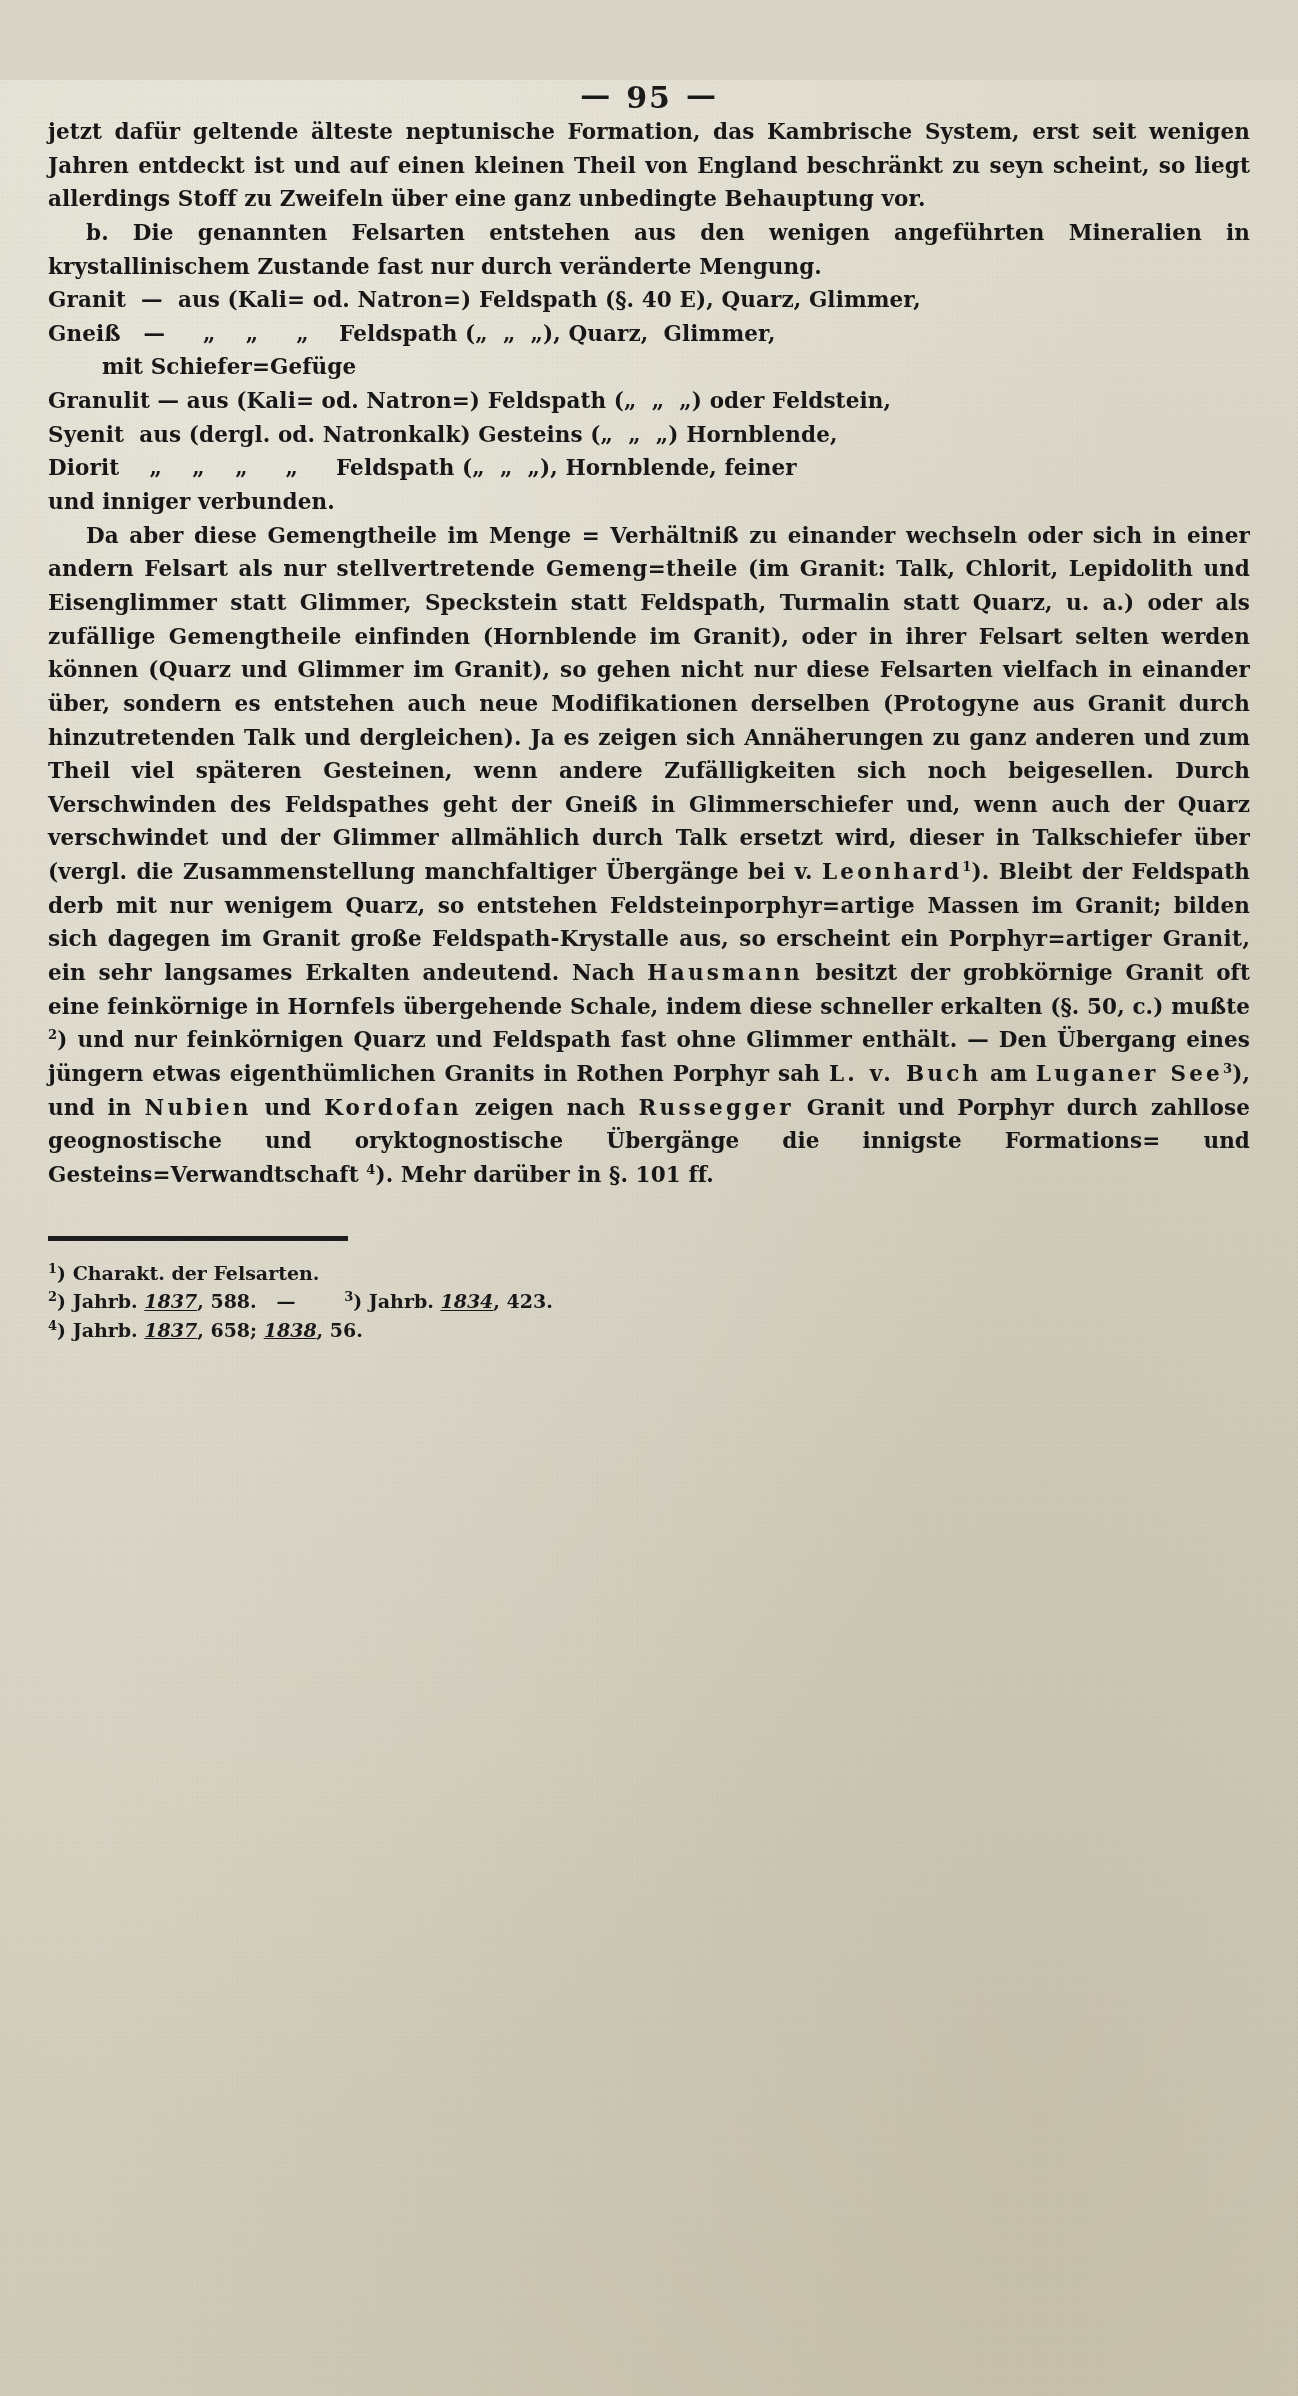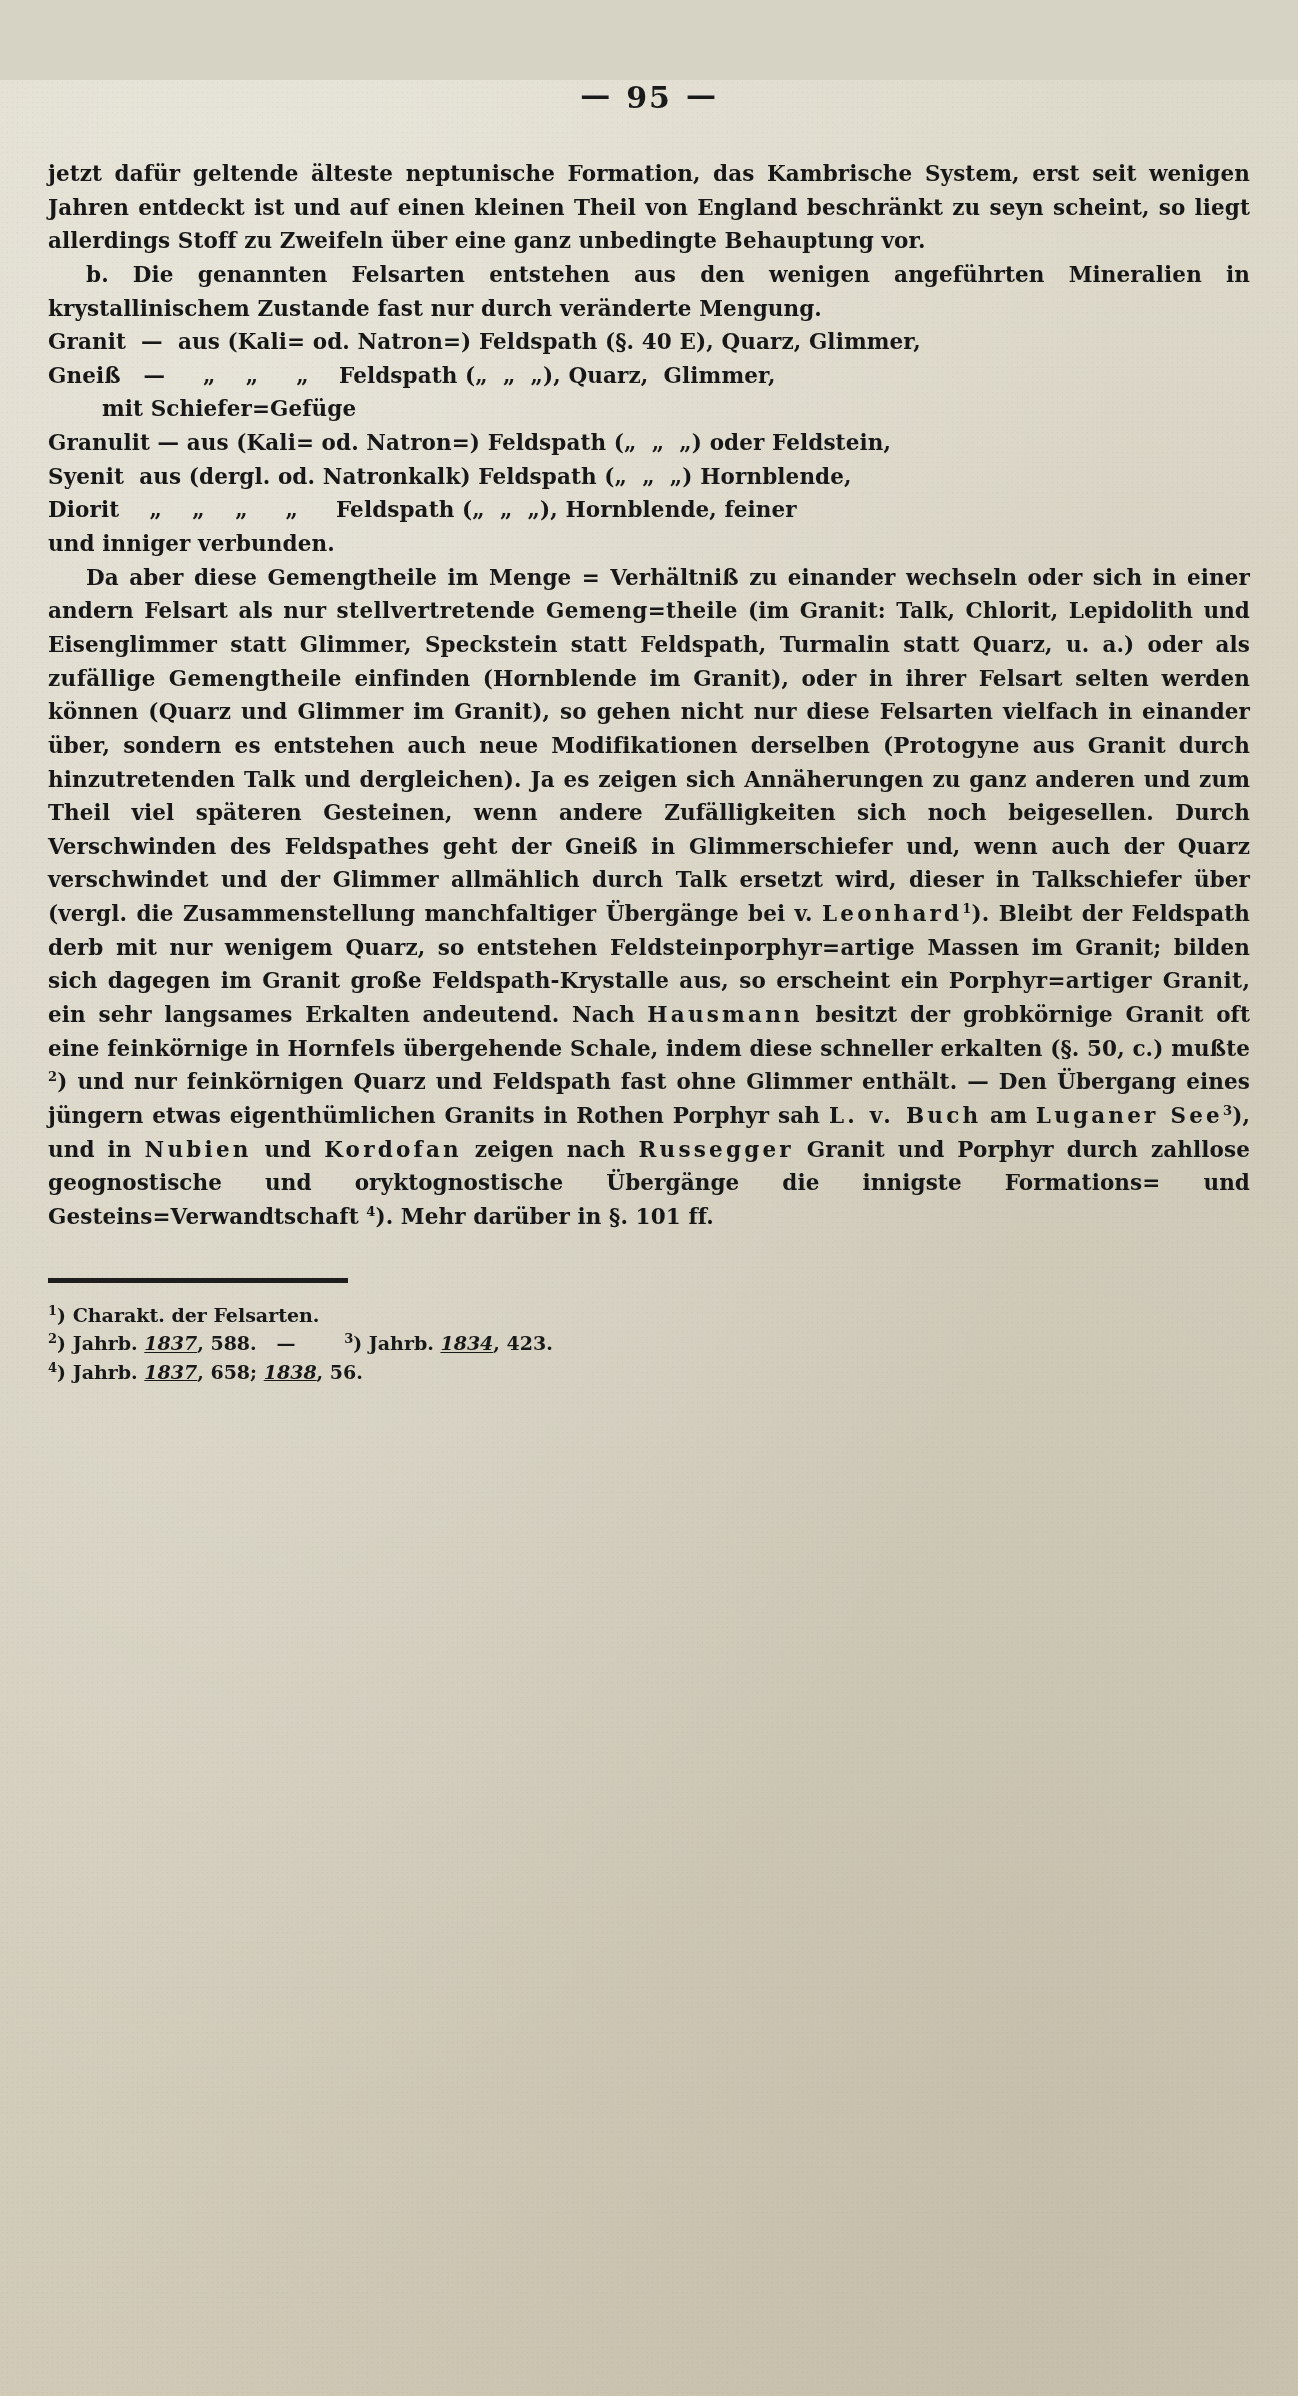--- a/index.html
+++ b/index.html
@@ -46,21 +46,20 @@
     font-weight: bold;
     color: #1a1a1a;
   }
   .page-header .dash {
     display: inline-block;
     font-weight: bold;
     padding: 0 14px;
     transform: translateY(-3px);
   }
   .body-text {
-    margin-top: 42px;
     font-size: 21.5px;
     line-height: 1.565;
     text-align: justify;
     color: #171717;
     font-weight: 600;
     letter-spacing: 0.1px;
   }
   .para {
     margin: 0 0 0 0;
     text-indent: 38px;
@@ -112,21 +111,21 @@
 
       <p class="para noindent">jetzt dafür geltende älteste neptunische Formation, das Kambrische System, erst seit wenigen Jahren entdeckt ist und auf einen kleinen Theil von England beschränkt zu seyn scheint, so liegt allerdings Stoff zu Zweifeln über eine ganz unbedingte Behauptung vor.</p>
 
       <p class="para">b. Die genannten Felsarten entstehen aus den wenigen angeführten Mineralien in krystallinischem Zustande fast nur durch veränderte Mengung.</p>
 
       <div class="mineral-list">
         <div class="row">Granit  —  aus (Kali= od. Natron=) Feldspath (§. 40 E), Quarz, Glimmer,</div>
         <div class="row">Gneiß   —     „    „     „    Feldspath („  „  „), Quarz,  Glimmer,</div>
         <div class="row indent2">mit Schiefer=Gefüge</div>
         <div class="row">Granulit — aus (Kali= od. Natron=) Feldspath („  „  „) oder Feldstein,</div>
-        <div class="row">Syenit  aus (dergl. od. Natronkalk) Feldspath („  „  „) Hornblende,</div>
+        <div class="row">Syenit  aus (dergl. od. Natronkalk) Gesteins („  „  „) Hornblende,</div>
         <div class="row">Diorit    „    „    „     „     Feldspath („  „  „), Hornblende, feiner</div>
         <div class="row">und inniger verbunden.</div>
       </div>
 
       <p class="para"><span>Da aber diese Gemengtheile im Menge = Verhältniß zu einander wechseln oder sich in einer andern Felsart als nur </span><span class="b">stellvertretende Gemeng=theile</span><span> (im Granit: Talk, Chlorit, Lepidolith und Eisenglimmer statt Glimmer, Speckstein statt Feldspath, Turmalin statt Quarz, u. a.) oder als </span><span class="b">zufällige Gemengtheile</span><span> einfinden (Hornblende im Granit), oder in ihrer Felsart selten werden können (Quarz und Glimmer im Granit), so gehen nicht nur diese Felsarten vielfach in einander über, sondern es entstehen auch neue Modifikationen derselben (</span><span class="b">Protogyne</span><span> aus Granit durch hinzutretenden Talk und dergleichen). Ja es zeigen sich Annäherungen zu ganz anderen und zum Theil viel späteren Gesteinen, wenn andere Zufälligkeiten sich noch beigesellen. Durch Verschwinden des Feldspathes geht der Gneiß in Glimmerschiefer und, wenn auch der Quarz verschwindet und der Glimmer allmählich durch Talk ersetzt wird, dieser in Talkschiefer über (vergl. die Zusammenstellung manchfaltiger Übergänge bei v. </span><span class="sp">Leonhard</span><span class="sup">1</span><span>). Bleibt der Feldspath derb mit nur wenigem Quarz, so entstehen </span><span class="b">Feldsteinporphyr=artige</span><span> Massen im Granit; bilden sich dagegen im Granit große Feldspath-Krystalle aus, so erscheint ein </span><span class="b">Porphyr=artiger Granit</span><span>, ein sehr langsames Erkalten andeutend. Nach </span><span class="sp">Hausmann</span><span> besitzt der grobkörnige Granit oft eine feinkörnige in </span><span class="b">Hornfels</span><span> übergehende Schale, indem diese schneller erkalten (§. 50, c.) mußte </span><span class="sup">2</span><span>) und nur feinkörnigen Quarz und Feldspath fast ohne Glimmer enthält. — Den Übergang eines jüngern etwas eigenthümlichen Granits in Rothen Porphyr sah </span><span class="sp">L. v. Buch</span><span> am </span><span class="sp">Luganer See</span><span class="sup">3</span><span>), und in </span><span class="sp">Nubien</span><span> und </span><span class="sp">Kordofan</span><span> zeigen nach </span><span class="sp">Russegger</span><span> Granit und Porphyr durch zahllose geognostische und oryktognostische Übergänge die innigste Formations= und Gesteins=Verwandtschaft </span><span class="sup">4</span><span>). Mehr darüber in §. 101 ff.</span></p>
 
     </div>
 
     <div class="rule"></div>
 

